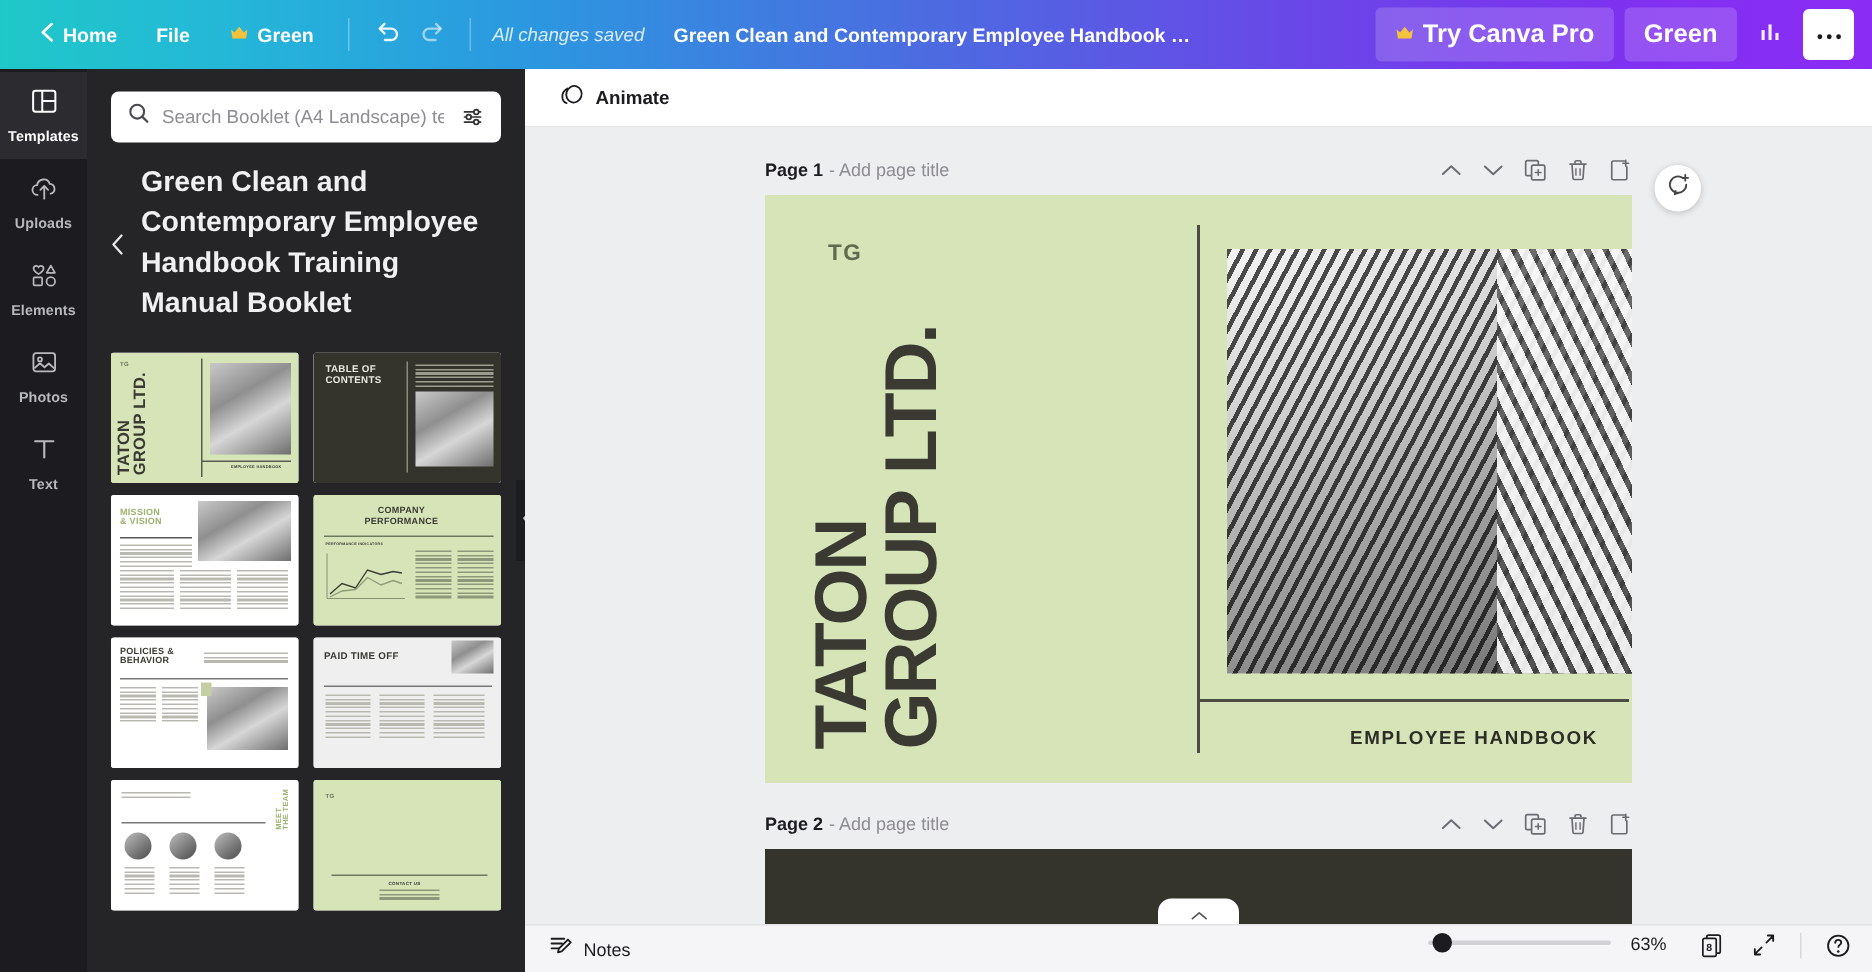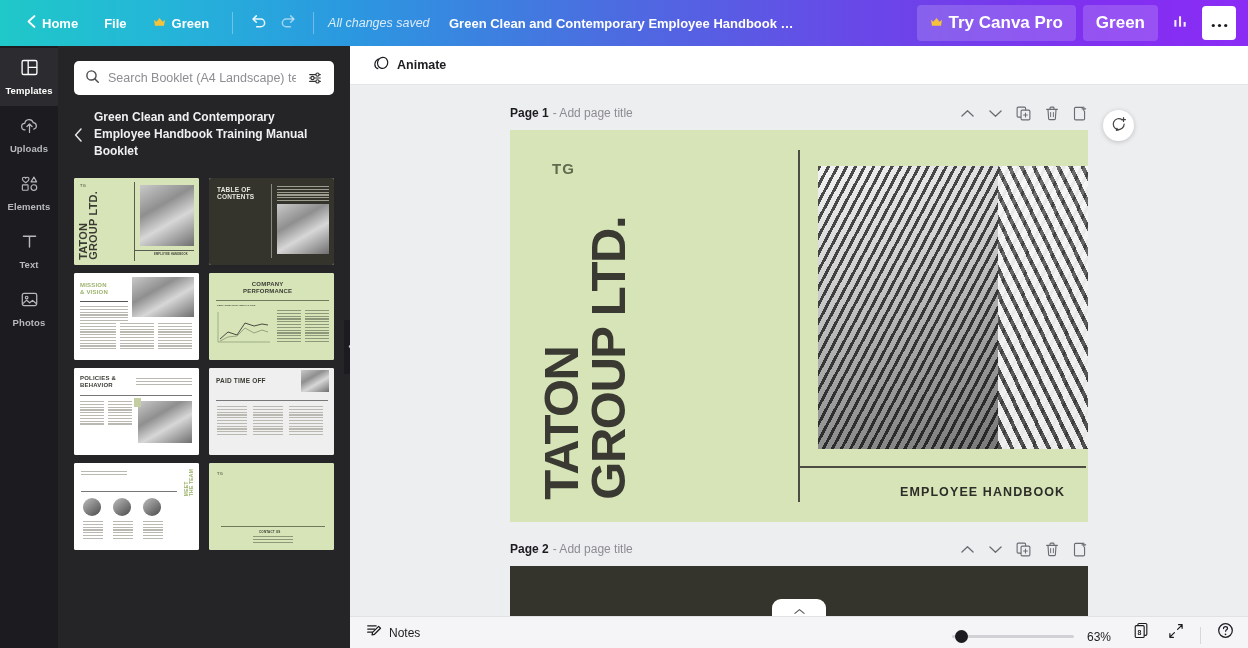--- a/index.html
+++ b/index.html
@@ -77,21 +77,21 @@
   }
   .search-inp {
     flex: 1; border: none; outline: none; font-size: 12.5px;
     font-family: "Liberation Sans", sans-serif; color: #333; background: transparent;
   }
   .search-inp::placeholder { color: #8d8d92; }
   .filter-btn { width: 22px; height: 22px; display: flex; align-items: center; justify-content: center; cursor: pointer; }
 
   .tpl-head { display: flex; align-items: center; gap: 6px; padding: 8px 16px 4px 10px; }
   .back-chev { width: 20px; flex: 0 0 20px; display: flex; align-items: center; justify-content: center; cursor: pointer; color: #e6e6e8; }
-  .tpl-title { font-size: 12px; font-weight: 700; color: #f0f0f2; line-height: 1.42; }
+  .tpl-title { font-size: 19px; font-weight: 700; color: #f0f0f2; line-height: 1.42; }
 
   .apply-btn {
     margin: 11px 16px 0 16px; height: 32px; background: #35353a; border-radius: 4px;
     display: flex; align-items: center; justify-content: center;
     font-size: 12.5px; font-weight: 700; color: #fff; cursor: pointer;
   }
 
   .thumbs { margin-top: 14px; padding: 0 16px 10px 16px; display: grid; grid-template-columns: 1fr 1fr; gap: 8px 10px; overflow: hidden; }
   .thumb { width: 100%; height: 87px; background: #fff; border-radius: 2px; overflow: hidden; cursor: pointer; position: relative; }
 
@@ -173,21 +173,21 @@
     display: flex; align-items: flex-start; justify-content: center; padding-top: 2px;
     cursor: pointer; color: #555; z-index: 9;
   }
 
   
   .botbar {
     height: 32px; flex: 0 0 32px; background: #f5f5f7; border-top: 1px solid #e2e2e5;
     display: flex; align-items: center; padding: 0 12px 0 16px; gap: 8px; position: relative; z-index: 10;
   }
   .notes { display: flex; align-items: center; gap: 7px; font-size: 12px; color: #1c1c20; cursor: pointer; font-weight: 400; }
-  .zoom-area { margin-left: auto; display: flex; align-items: flex-end; gap: 13px; }
+  .zoom-area { margin-left: auto; display: flex; align-items: flex-start; gap: 13px; }
   .slider { width: 122px; height: 14px; position: relative; display: flex; align-items: center; cursor: pointer; }
   .track { width: 100%; height: 3px; background: #d2d2d6; border-radius: 2px; }
   .knob { position: absolute; left: 3px; width: 13px; height: 13px; border-radius: 50%; background: #1c1c20; }
   .zoom-pct { font-size: 12px; color: #1c1c20; min-width: 30px; }
   .pg-count-btn { width: 22px; height: 22px; display: flex; align-items: center; justify-content: center; cursor: pointer; position: relative; color: #1c1c20; }
   .pg-count-num { position: absolute; left: 4px; top: 7px; font-size: 7px; font-weight: 700; width: 11px; text-align: center; }
   .bb-icon { width: 22px; height: 22px; display: flex; align-items: center; justify-content: center; cursor: pointer; color: #1c1c20; }
   .bb-sep { width: 1px; height: 17px; background: #d8d8dc; }
 </style>
 </head>
@@ -300,34 +300,34 @@
               <path d="M14.6 3.2l2.9 5.1h-5.8l2.9-5.1z" stroke="currentColor" stroke-width="1.2" stroke-linejoin="round"></path>
               <rect x="2.5" y="11.5" width="6" height="5.6" rx=".7" stroke="currentColor" stroke-width="1.2"></rect>
               <circle cx="14.6" cy="14.3" r="3" stroke="currentColor" stroke-width="1.2"></circle>
             </svg>
         </span>
         <span class="rail-label">Elements</span>
       </div>
       <div class="rail-item">
         <span>
           <svg width="19" height="19" viewBox="0 0 20 20" fill="none">
-              <path d="M3.6 4.4h12.8M10 4.4v11.4" stroke="currentColor" stroke-width="1.5" stroke-linecap="round"></path>
-            </svg>
-        </span>
-        <span class="rail-label">Text</span>
-      </div>
-      <div class="rail-item">
-        <span>
-          <svg width="19" height="19" viewBox="0 0 20 20" fill="none">
               <rect x="2.4" y="3.6" width="15.2" height="12.8" rx="1.8" stroke="currentColor" stroke-width="1.3"></rect>
               <circle cx="7" cy="8" r="1.4" stroke="currentColor" stroke-width="1.2"></circle>
               <path d="M3 14.3l4-3.6 3.2 2.8 3-2.6 3.8 3.4" stroke="currentColor" stroke-width="1.3" stroke-linejoin="round"></path>
             </svg>
         </span>
         <span class="rail-label">Photos</span>
+      </div>
+      <div class="rail-item">
+        <span>
+          <svg width="19" height="19" viewBox="0 0 20 20" fill="none">
+              <path d="M3.6 4.4h12.8M10 4.4v11.4" stroke="currentColor" stroke-width="1.5" stroke-linecap="round"></path>
+            </svg>
+        </span>
+        <span class="rail-label">Text</span>
       </div>
     </div>
 
     <div class="panel">
       <div class="search-wrap">
         <div class="search-box">
           <span>
             <svg width="15" height="15" viewBox="0 0 16 16" fill="none">
                 <circle cx="6.9" cy="6.9" r="4.9" stroke="#4a4a50" stroke-width="1.5"></circle>
                 <path d="M10.6 10.6l3.5 3.5" stroke="#4a4a50" stroke-width="1.6" stroke-linecap="round"></path>

